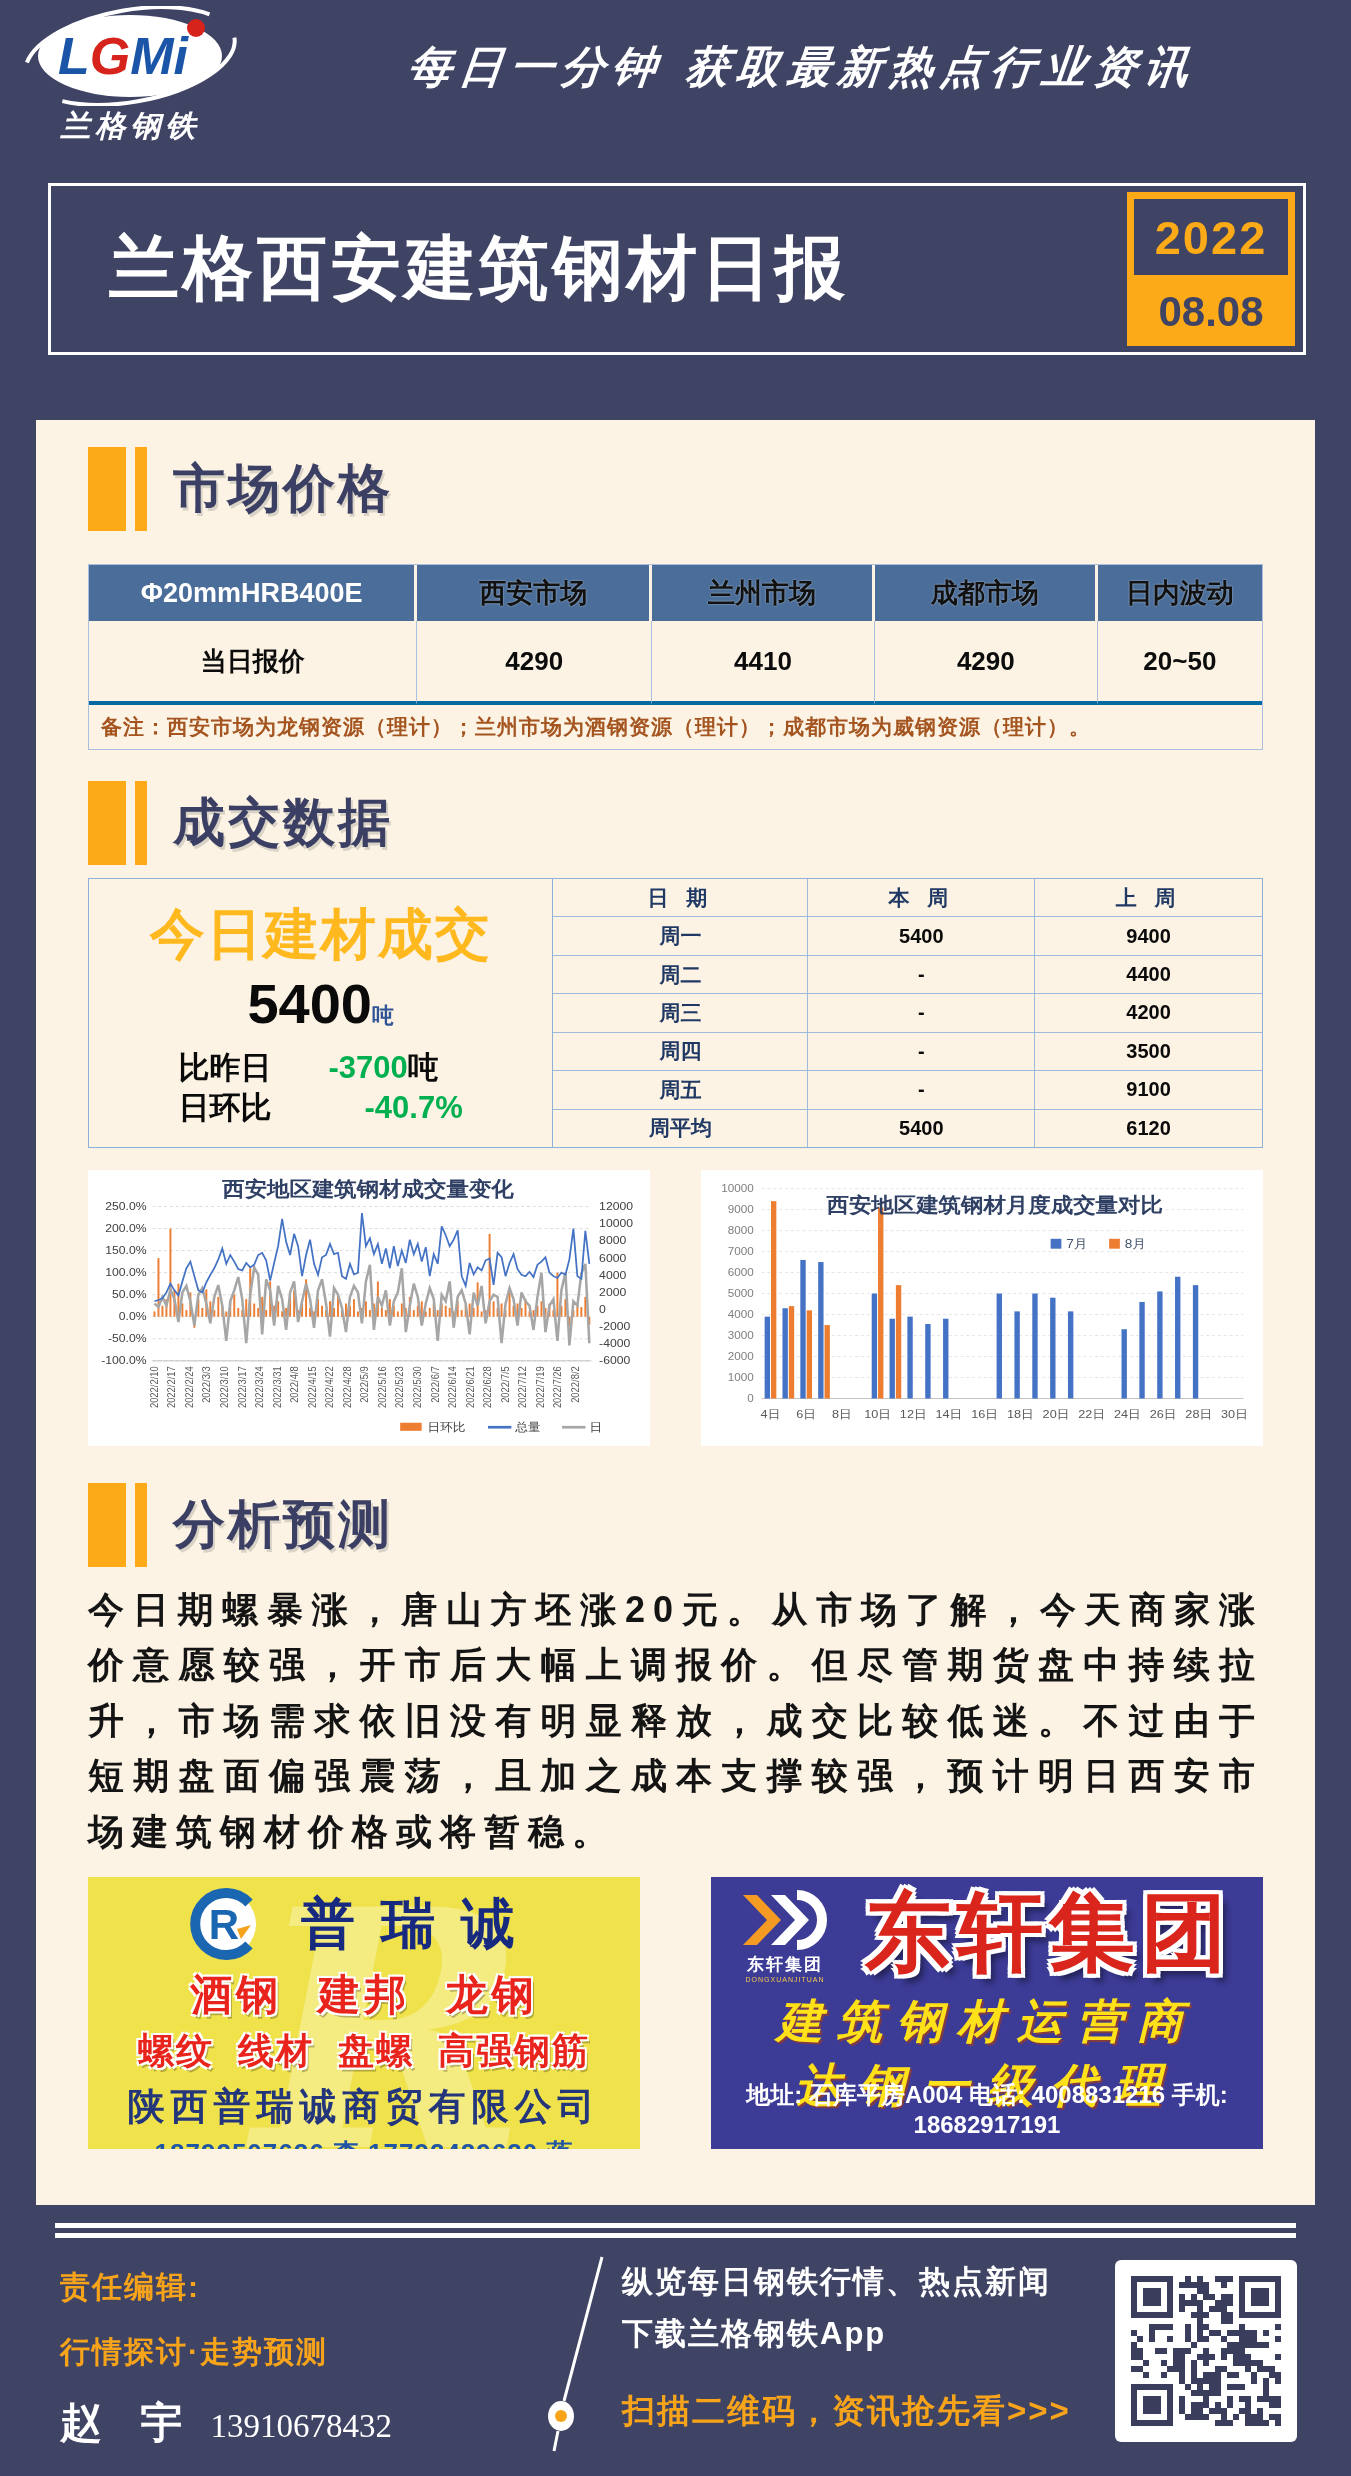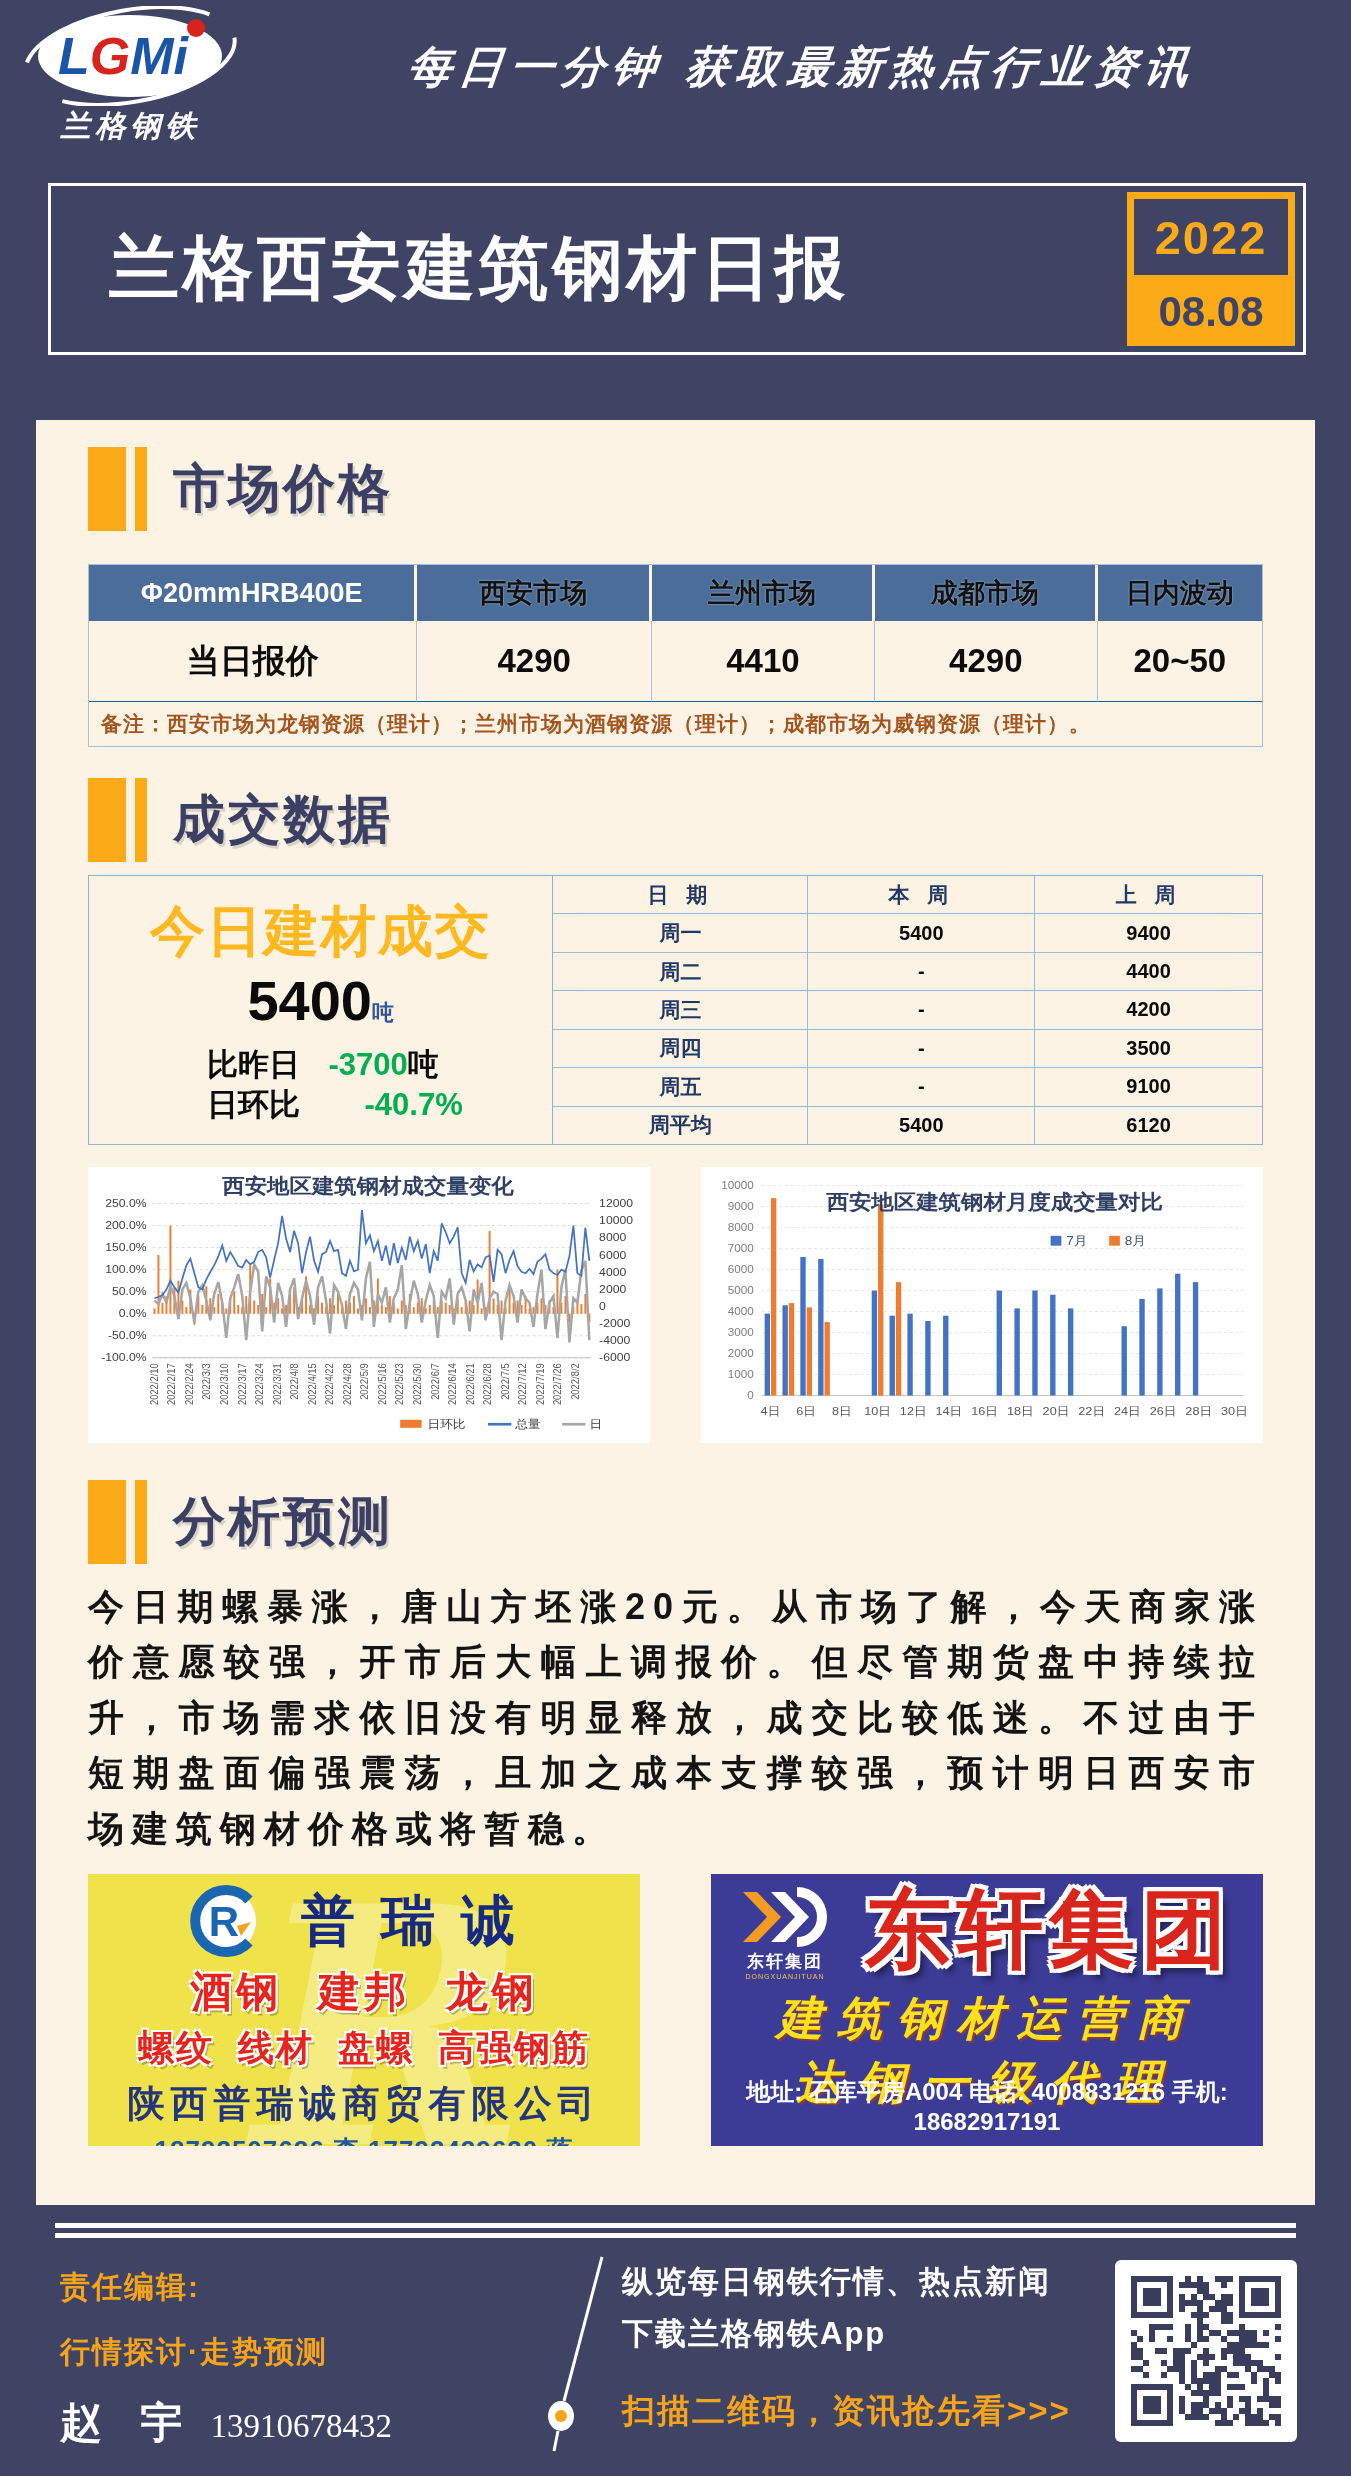--- a/index.html
+++ b/index.html
@@ -40,35 +40,35 @@
               text-shadow:2px 3px 0 rgba(60,60,60,.18);}
 
   
   .ptable{margin-top:32px;border:1px solid #a9bfdd;}
   .prow{display:grid;grid-template-columns:28% 20% 19% 19% 14%;}
   .phead .cell{background:#4a6d99;height:56px;display:flex;align-items:center;justify-content:center;
                font-size:27px;font-weight:900;border-right:3px solid #fcf3e4;}
   .phead .cell:last-child{border-right:none;}
   .phead .c0{color:#fff;}
   .phead .cx{color:#111;text-shadow:0 0 2px rgba(255,255,255,.6);}
-  .pval .cell{height:80px;display:flex;align-items:center;justify-content:center;font-size:33px;
-              font-weight:900;color:#0c0c0c;border-right:1px solid #a9bfdd;border-bottom:1px solid #0369a1;}
+  .pval .cell{height:80px;display:flex;align-items:center;justify-content:center;font-size:26px;
+              font-weight:900;color:#0c0c0c;border-right:1px solid #a9bfdd;border-bottom:4px solid #0369a1;}
   .pval .cell:last-child{border-right:none;}
   .pnote{height:44px;display:flex;align-items:center;padding-left:12px;color:#a4541f;
          font-size:21px;font-weight:700;letter-spacing:1px;}
 
   
   .trans{margin-top:12px;display:flex;border:1px solid #8fb0d8;height:268px;}
   .t-left{width:39.5%;border-right:1px solid #8fb0d8;display:flex;flex-direction:column;
           align-items:center;justify-content:center;}
   .t-title{color:#ffb81e;font-size:55px;font-weight:900;letter-spacing:2px;}
   .t-vol{margin-top:4px;font-size:56px;font-weight:900;color:#0a0a0a;line-height:1;}
   .t-vol .unit{font-size:22px;color:#2f5597;font-weight:900;}
   .t-cmp{margin-top:16px;font-size:31px;font-weight:900;color:#0a0a0a;line-height:1.3;}
-  .t-cmp .lbl{display:inline-block;width:150px;text-align:center;}
+  .t-cmp .lbl{display:inline-block;width:150px;}
   .t-cmp .grn{color:#00b050;}
   .t-right{flex:1;display:flex;flex-direction:column;}
   .wrow{flex:1;display:grid;grid-template-columns:36% 32% 32%;border-bottom:1px solid #9db9dc;}
   .wrow:last-child{border-bottom:none;}
   .wrow .wc{display:flex;align-items:center;justify-content:center;border-right:1px solid #9db9dc;
             font-size:21px;font-weight:900;}
   .wrow .wc:last-child{border-right:none;}
   .wrow .wl{color:#1f3864;}
   .wrow .wv{color:#0a0a0a;font-size:20px;}
   .whead .wc{color:#1f3864;letter-spacing:6px;}

